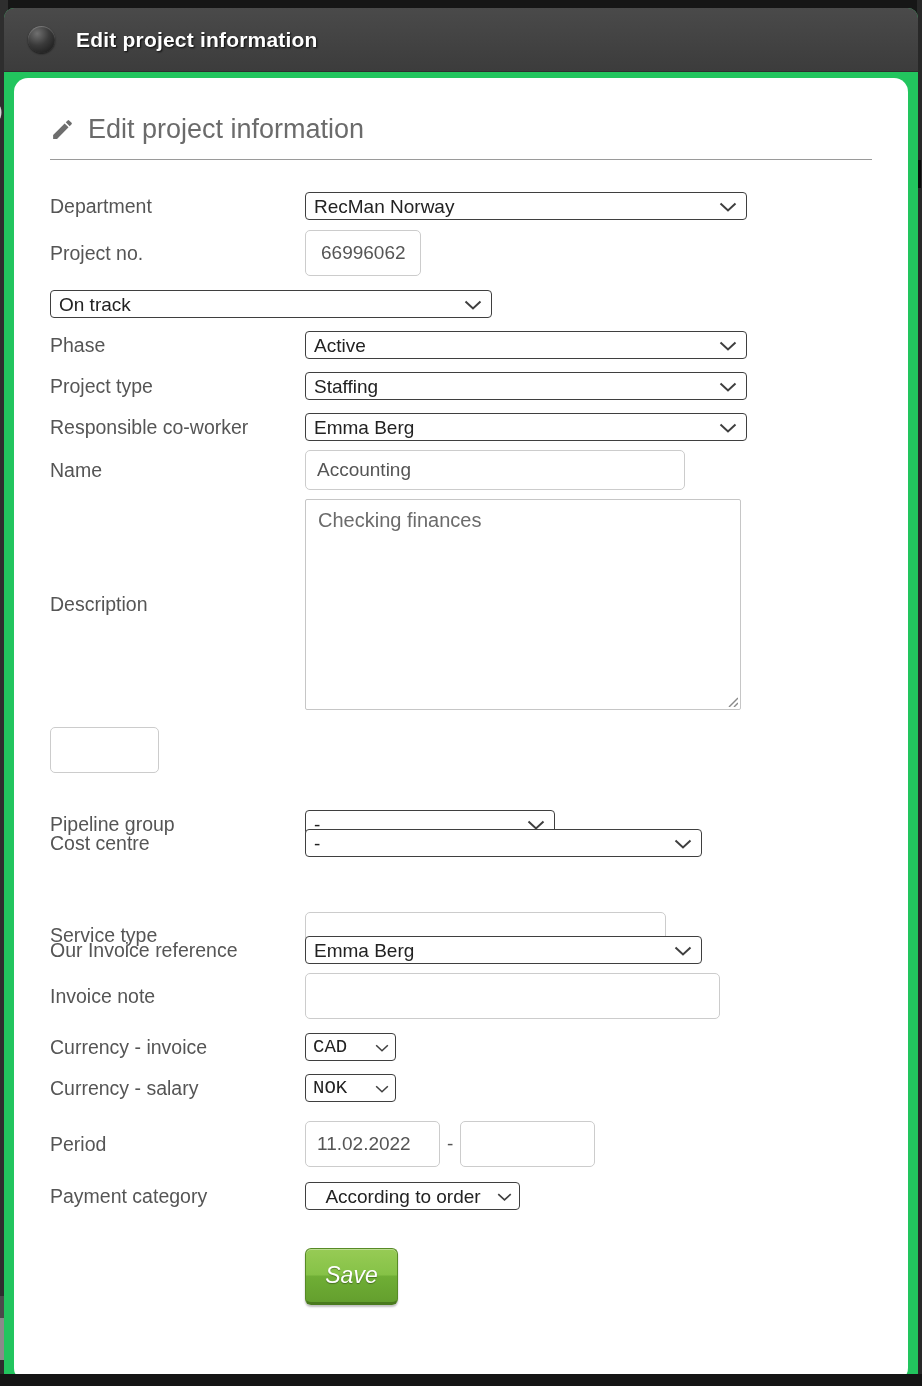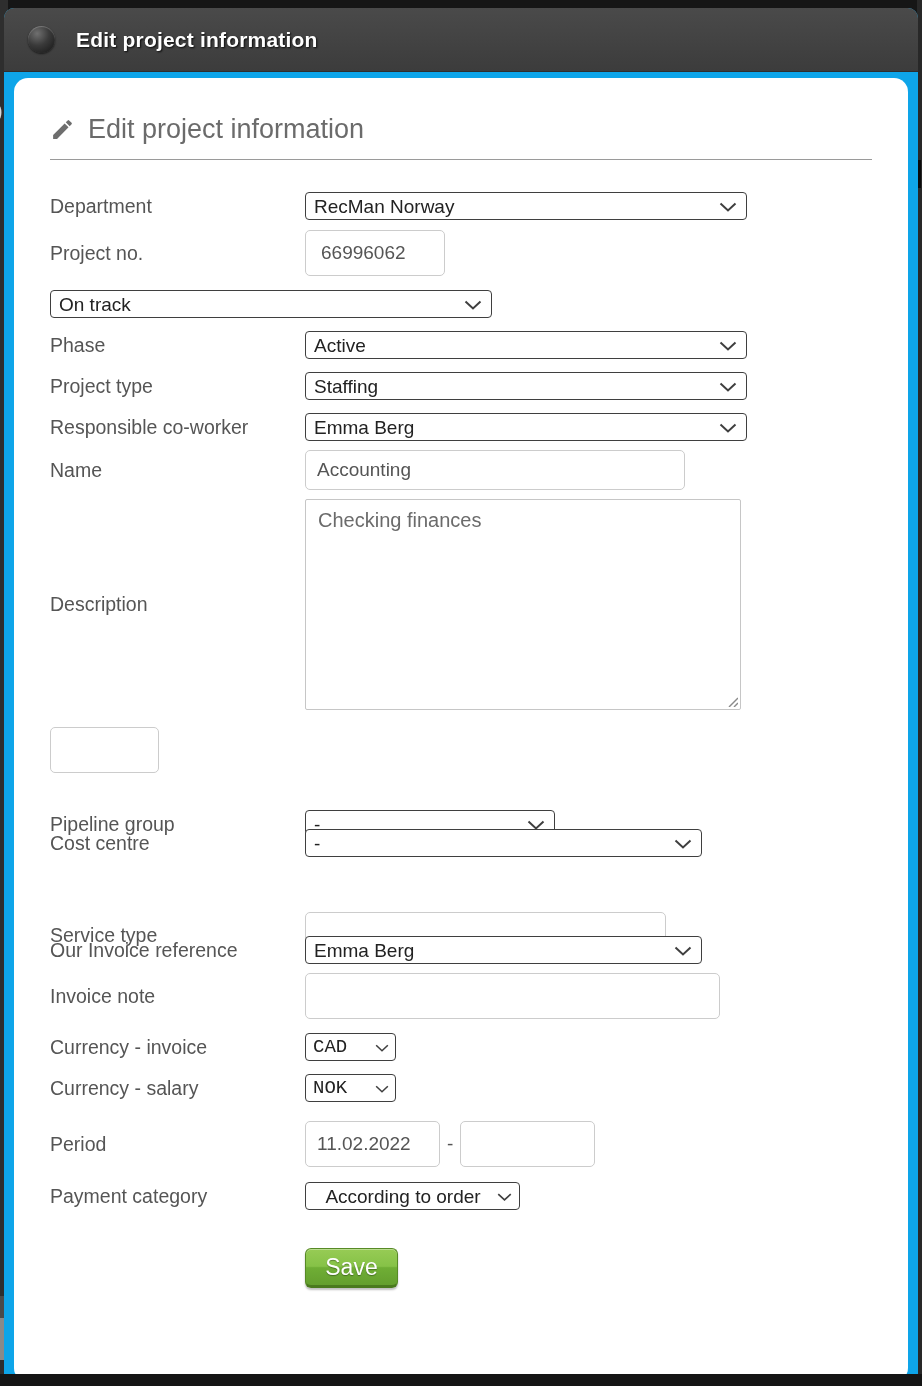--- a/index.html
+++ b/index.html
@@ -29,21 +29,21 @@
     position:absolute; right:0; top:0; width:5px; height:1386px;
     background:#282828; z-index:0;
   }
   .page-edge-right .frag-thumb {
     position:absolute; top:160px; right:1px; width:4px; height:28px; background:#0a0a0a;
   }
 
   
   .modal {
     position:absolute; left:4px; top:8px; width:914px; height:1378px;
-    background:#0ea5e9;
+    background:#22c55e;
     border-radius:10px 10px 3px 3px;
     box-shadow:inset 0 1px 0 rgba(255,255,255,0.12);
     z-index:1;
   }
   .titlebar {
     position:absolute; left:0; top:0; width:100%; height:64px;
     display:flex; align-items:center;
     background:linear-gradient(#4a4a4a,#3c3c3c);
     border-radius:10px 10px 0 0;
     border-bottom:1px solid #2f2f2f;
@@ -118,50 +118,51 @@
   .w215 select{padding:0 26px 0 7px;text-align:center;}
   .w215 .chev{right:7px; width:15px;}
 
   
   .txt {
     border:1px solid #cccccc; border-radius:5px;
     font-family:inherit; font-size:19px; color:#555555;
     padding:0 11px; outline:none; background:#fff;
   }
   .h46{height:46px;} .h40{height:40px;}
-  .iw116{width:140px;padding-left:15px;} .iw432{width:380px;} .iw109{width:109px;}
+  .iw116{width:116px;padding-left:15px;} .iw432{width:380px;} .iw109{width:109px;}
   .iw361{width:361px;} .iw415{width:415px;} .iw135{width:135px;}
 
   
   .tawrap { position:relative; width:436px; height:211px; }
   .tawrap textarea {
     width:100%; height:100%; resize:none;
     border:1px solid #c6c6c6; border-radius:2px;
     font-family:inherit; font-size:20px; color:#6b6b6b;
     padding:9px 12px; outline:none;
   }
   .resize-grip {
     position:absolute; right:3px; bottom:3px; width:12px; height:12px;
     pointer-events:none; stroke:#8a8a8a; stroke-width:1.4;
   }
 
   .period-sep { color:#555555; font-size:19px; margin:0 7px; }
 
   
   .save-btn {
     margin-left:255px;
-    width:93px; height:40px;
+    width:93px; height:57px;
     background:linear-gradient(#97cb55 0%, #86c247 48%, #6fae35 52%, #649f2e 100%);
     border:1px solid #578a26;
     border-bottom:3px solid #4a7a1e;
     border-radius:6px;
     color:#ffffff; font-size:23px; font-family:inherit;
     text-shadow:0 1px 1px rgba(0,0,0,0.35);
     box-shadow:0 2px 2px rgba(0,0,0,0.25), inset 0 1px 0 rgba(255,255,255,0.35);
     cursor:pointer;
+    font-style:italic;
   }
 </style>
 </head>
 <body>
 
 <div class="page-edge-left">
   <span class="frag-text">)</span>
   <span class="frag-mid"></span>
   <span class="frag-light"></span>
 </div>

